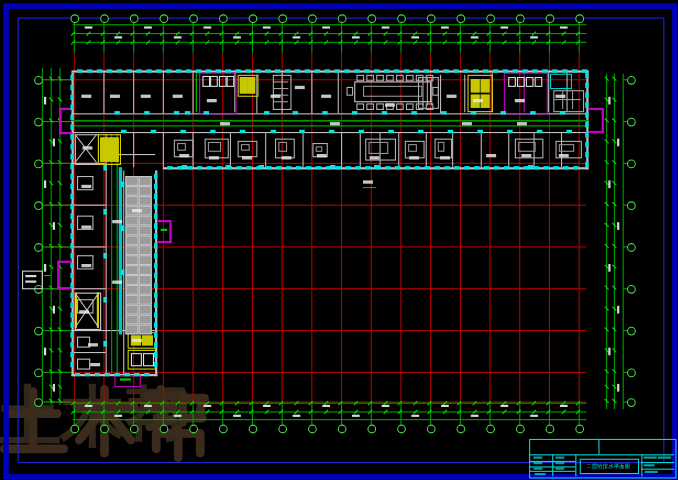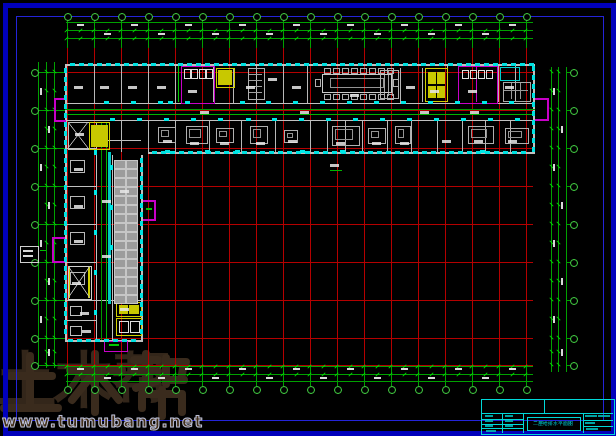--- a/index.html
+++ b/index.html
@@ -924,14 +924,13 @@
       <div style="position: absolute; left: 485px; top: 425px; width: 8px; height: 2px; background: rgb(0, 180, 180); opacity: 0.9;"></div>
       <div style="position: absolute; left: 505px; top: 425px; width: 8px; height: 2px; background: rgb(0, 180, 180); opacity: 0.9;"></div>
       <div style="position: absolute; left: 486px; top: 430px; width: 10px; height: 2px; background: rgb(0, 180, 180); opacity: 0.9;"></div>
       <div style="position: absolute; left: 585px; top: 415px; width: 12px; height: 2px; background: rgb(0, 180, 180); opacity: 0.9;"></div>
       <div style="position: absolute; left: 585px; top: 422px; width: 10px; height: 2px; background: rgb(0, 180, 180); opacity: 0.9;"></div>
       <div style="position: absolute; left: 586px; top: 428px; width: 12px; height: 2px; background: rgb(0, 180, 180); opacity: 0.9;"></div>
       <div style="position: absolute; left: 598px; top: 415px; width: 12px; height: 2px; background: rgb(0, 180, 180); opacity: 0.9;"></div>
       <div style="position: absolute; left: 527px; top: 417px; width: 52px; height: 12px; border: 1px solid rgb(0, 216, 216);"></div>
     </div>
 
-  <span id="wm-url" class="abs">www.tumubang.net</span>
 </div>
 
 </body></html>

